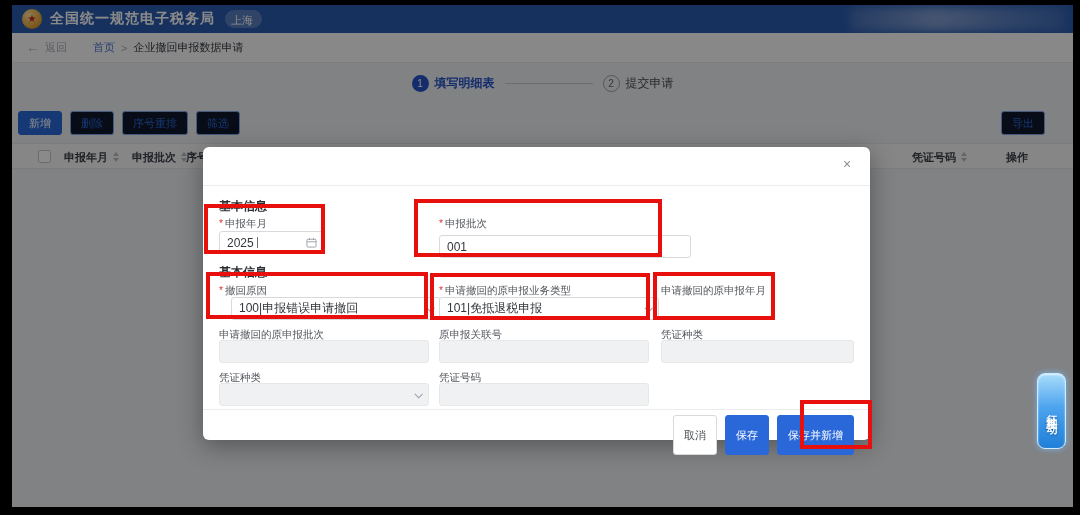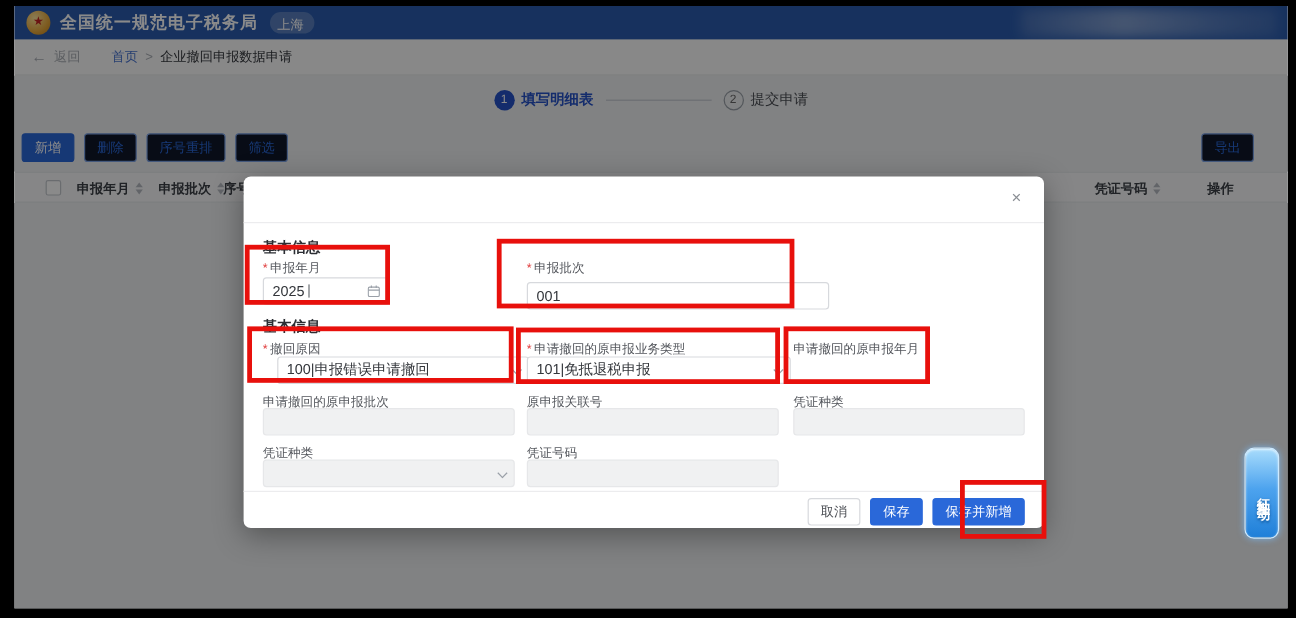--- a/index.html
+++ b/index.html
@@ -64,21 +64,21 @@
   .m-label { position:absolute; font-size:10.5px; color:#53565c; white-space:nowrap; }
   .req { color:#e03a3a; margin-right:2px; }
   .m-input { position:absolute; height:23px; border:1px solid #d7d9dd; border-radius:3px; background:#fff; font-size:12px; color:#33363b; display:flex; align-items:center; padding:0 7px; gap:2px; }
   .m-input.disabled { background:#f0f1f2; border-color:#e6e7e9; }
   .grow { flex:1; }
   .chev { width:6px; height:6px; border-right:1.4px solid #9aa0a8; border-bottom:1.4px solid #9aa0a8; transform:rotate(45deg) translateY(-1px); }
   .cursorbar { width:1px; height:11px; background:#6b6f75; margin-left:1px; }
   .m-hr2 { position:absolute; left:0; right:0; top:262px; height:1px; background:#ececee; }
   .m-footer { position:absolute; right:16px; top:268px; display:flex; gap:8px; }
   .btn-default { background:#fff; color:#4c4f55; border:1px solid #d7d9dd; }
-  .m-footer .btn { height:23px; }
+  .m-footer .btn { height:40px; }
 
   
   .anno { position:absolute; border:4px solid #e8100c; z-index:8; pointer-events:none; }
 
   
   .badge { position:absolute; right:7px; top:368px; width:29px; height:76px; z-index:7; border-radius:8px;
            background:linear-gradient(180deg,#a8dcfc 0%, #4da3ee 45%, #1f7fd8 100%);
            border:1px solid #cdeaff; box-shadow:0 0 6px rgba(120,190,255,.8), inset 0 1px 2px rgba(255,255,255,.7);
            display:flex; align-items:center; justify-content:center; cursor:pointer; }
   .badge span { writing-mode:vertical-rl; text-orientation:upright; color:#fff; font-size:11px; font-weight:bold; letter-spacing:3px; text-shadow:0 1px 2px rgba(0,60,120,.6); }

